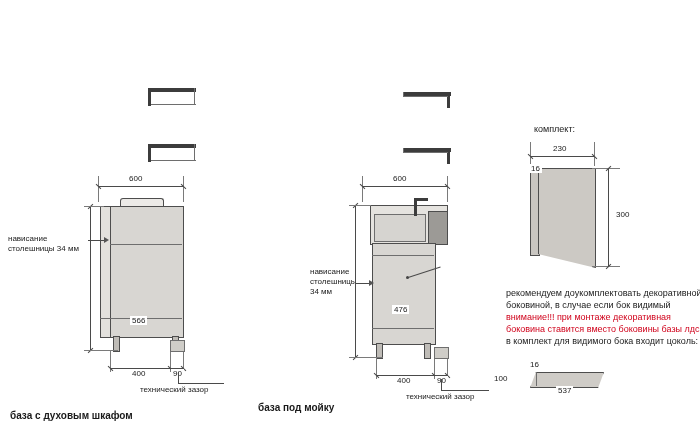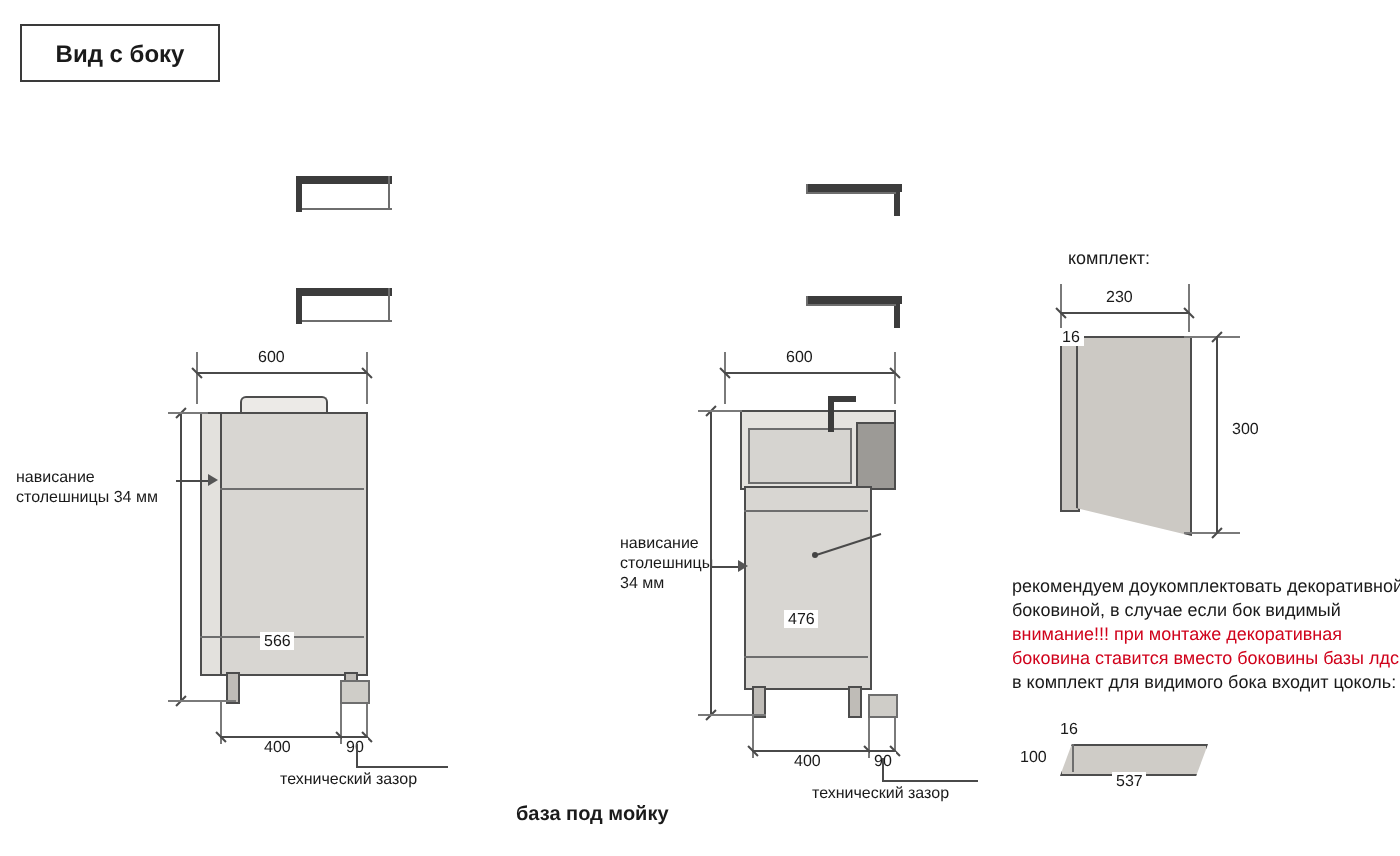--- a/index.html
+++ b/index.html
@@ -97,21 +97,20 @@
     width: 3px; height: 3px;
     border-radius: 50%;
     background: #444;
   }
 </style>
 </head>
 <body>
 
 <div id="page">
 
-  <div class="abs title-box">Вид с боку</div>
 
   <div class="abs" style="left:148px; top:88px;">
     <div class="abs dark-line" style="left:0; top:0; width:48px; height:4px;"></div>
     <div class="abs dark-line" style="left:0; top:4px; width:3px; height:14px;"></div>
     <div class="abs thin-line" style="left:3px; top:16px; width:45px; height:1px;"></div>
     <div class="abs thin-line" style="left:46px; top:0px; width:1px; height:16px;"></div>
   </div>
 
   <div class="abs" style="left:148px; top:144px;">
     <div class="abs dark-line" style="left:0; top:0; width:48px; height:4px;"></div>
@@ -163,20 +162,21 @@
   <div class="abs tick" style="left:180px; top:368px;"></div>
   <div class="abs dimtext" style="left:130px; top:369px;">400</div>
   <div class="abs dimtext" style="left:171px; top:369px;">90</div>
 
   <div class="abs" style="left:170px; top:340px; width:13px; height:10px; background:#cfcdc8; border:1px solid #6e6e6e;"></div>
 
   <div class="abs txt" style="left:140px; top:385px; width:100px;">технический зазор</div>
   <div class="abs dimline dim-h" style="left:178px; top:383px; width:46px;"></div>
   <div class="abs dimline dim-v" style="left:178px; top:372px; height:11px;"></div>
 
+  <div class="abs txt s10" style="left:10px; top:410px;">база с духовым шкафом</div>
 
   <div class="abs" style="left:403px; top:92px;">
     <div class="abs dark-line" style="left:0; top:0; width:48px; height:4px;"></div>
     <div class="abs dark-line" style="left:44px; top:4px; width:3px; height:12px;"></div>
     <div class="abs thin-line" style="left:0px; top:4px; width:45px; height:1px;"></div>
     <div class="abs thin-line" style="left:0px; top:0px; width:1px; height:4px;"></div>
   </div>
 
   <div class="abs" style="left:403px; top:148px;">
     <div class="abs dark-line" style="left:0; top:0; width:48px; height:4px;"></div>
@@ -265,16 +265,16 @@
 
   <div class="abs txt s9" style="left:506px; top:288px; width:200px;">рекомендуем доукомплектовать декоративной</div>
   <div class="abs txt s9" style="left:506px; top:300px; width:200px;">боковиной, в случае если бок видимый</div>
   <div class="abs txt s9 red" style="left:506px; top:312px; width:200px;">внимание!!! при монтаже декоративная</div>
   <div class="abs txt s9 red" style="left:506px; top:324px; width:200px;">боковина ставится вместо боковины базы лдсп</div>
   <div class="abs txt s9" style="left:506px; top:336px; width:200px;">в комплект для видимого бока входит цоколь:</div>
 
   <div class="abs dimtext" style="left:528px; top:360px;">16</div>
   <div class="abs" style="left:530px; top:372px; width:72px; height:14px; background:#cfccc7; border:1px solid #4d4d4d; clip-path: polygon(8% 0, 100% 0, 92% 100%, 0 100%);"></div>
   <div class="abs thin-line" style="left:536px; top:372px; width:1px; height:14px;"></div>
-  <div class="abs dimtext" style="left:508px; top:374px;">100</div>
+  <div class="abs dimtext" style="left:492px; top:374px;">100</div>
   <div class="abs dimtext" style="left:556px; top:386px;">537</div>
 
 </div>
 
 </body></html>

